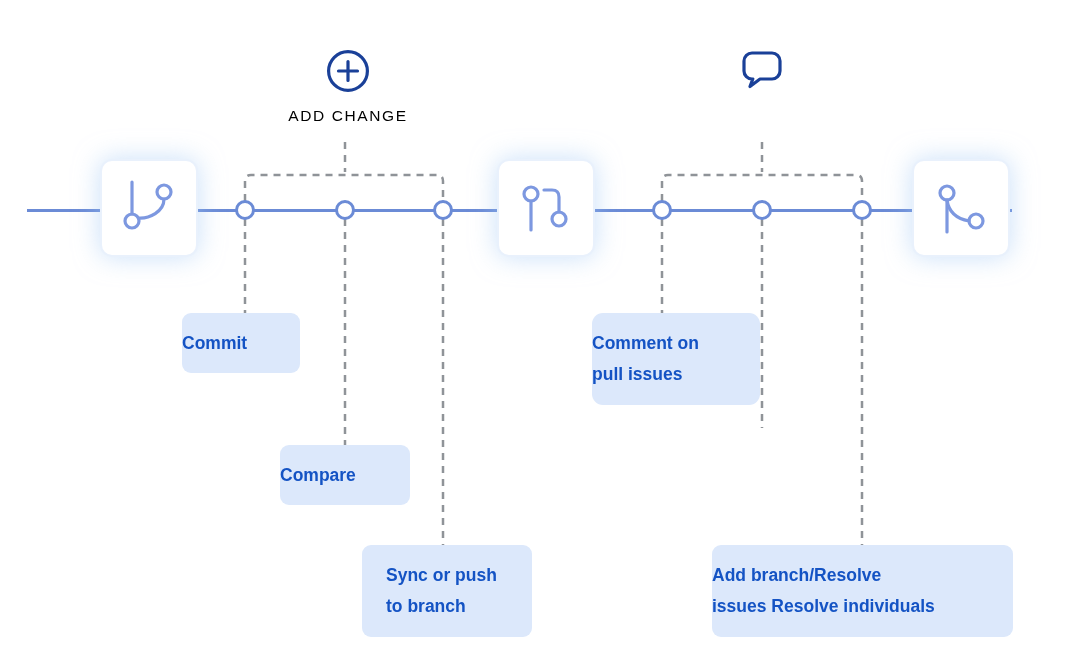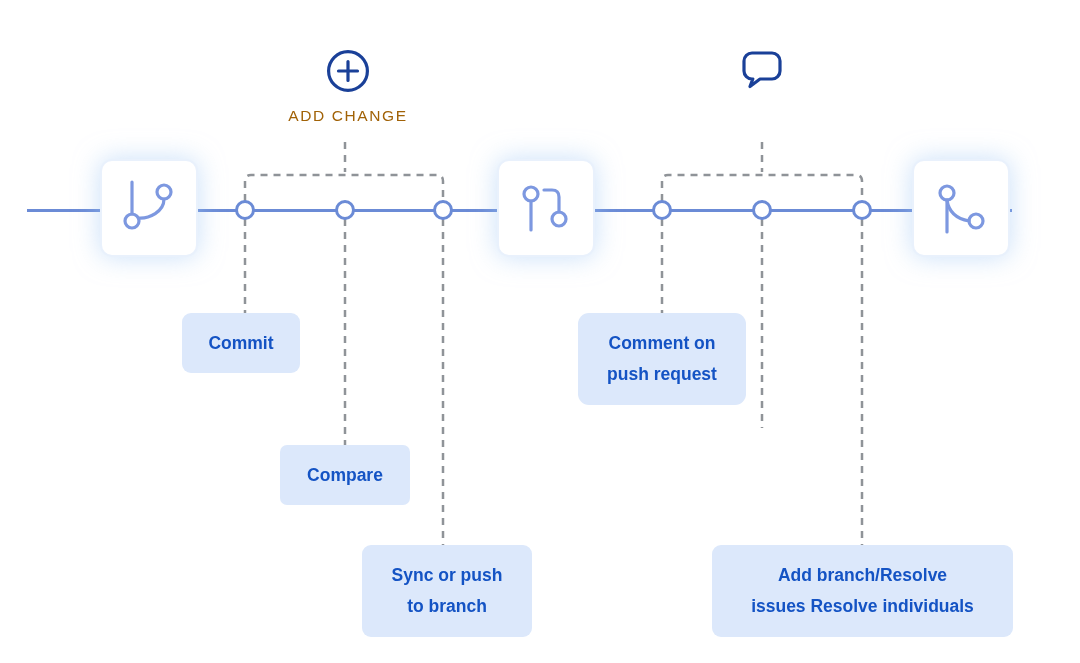--- a/index.html
+++ b/index.html
@@ -14,35 +14,35 @@
     background:#ffffff; border:2px solid #e9f1fc; border-radius:12px;
     box-shadow:0 0 26px rgba(158,199,244,0.55);
     display:flex; align-items:center; justify-content:center;
   }
   .milestone-branch { left:100px; }
   .milestone-pr     { left:497px; }
   .milestone-merge  { left:912px; }
 
   .section-title {
     position:absolute; transform:translateX(-50%);
-    color:#a16207; font-size:15.5px; letter-spacing:1.6px; white-space:nowrap;
+    color:#000000; font-size:15.5px; letter-spacing:1.6px; white-space:nowrap;
   }
   .header-icon { position:absolute; }
 
   .step {
     position:absolute; box-sizing:border-box;
     background:#dce8fb; border-radius:9px;
     color:#1453c4; font-size:17.5px; font-weight:bold; line-height:1.75;
-    display:flex; flex-direction:column; align-items:center; justify-content:center;
+    display:flex; flex-direction:column; align-items:flex-start; justify-content:center;
     text-align:center;
   }
   .step-commit   { left:182px; top:313px; width:118px; height:60px; }
-  .step-compare  { left:280px; top:445px; width:130px; height:60px;border-radius:7px; }
-  .step-sync     { left:362px; top:545px; width:170px; height:92px; }
-  .step-comment  { left:578px; top:313px; width:168px; height:92px;border-radius:11px; }
+  .step-compare  { left:280px; top:445px; width:130px; height:60px; }
+  .step-sync     { left:362px; top:545px; width:170px; height:92px;padding-left:24px; }
+  .step-comment  { left:592px; top:313px; width:168px; height:92px;border-radius:11px; }
   .step-close    { left:694px; top:428px; width:154px; height:90px; }
   .step-issues   { left:712px; top:545px; width:301px; height:92px; }
 </style>
 </head>
 <body>
 
 <div id="page">
 
   <svg id="lines-svg" viewBox="0 0 1080 663">
     <line x1="27" y1="210.5" x2="1012" y2="210.5" stroke="#6b8bd6" stroke-width="3"></line>
@@ -112,21 +112,21 @@
     <span>Compare</span>
   </div>
 
   <div class="step step-sync">
     <span>Sync or push</span>
     <span>to branch</span>
   </div>
 
   <div class="step step-comment">
     <span>Comment on</span>
-    <span>push request</span>
+    <span>pull issues</span>
   </div>
 
 
   <div class="step step-issues">
     <span>Add branch/Resolve</span>
     <span>issues Resolve individuals</span>
   </div>
 
 </div>
 

